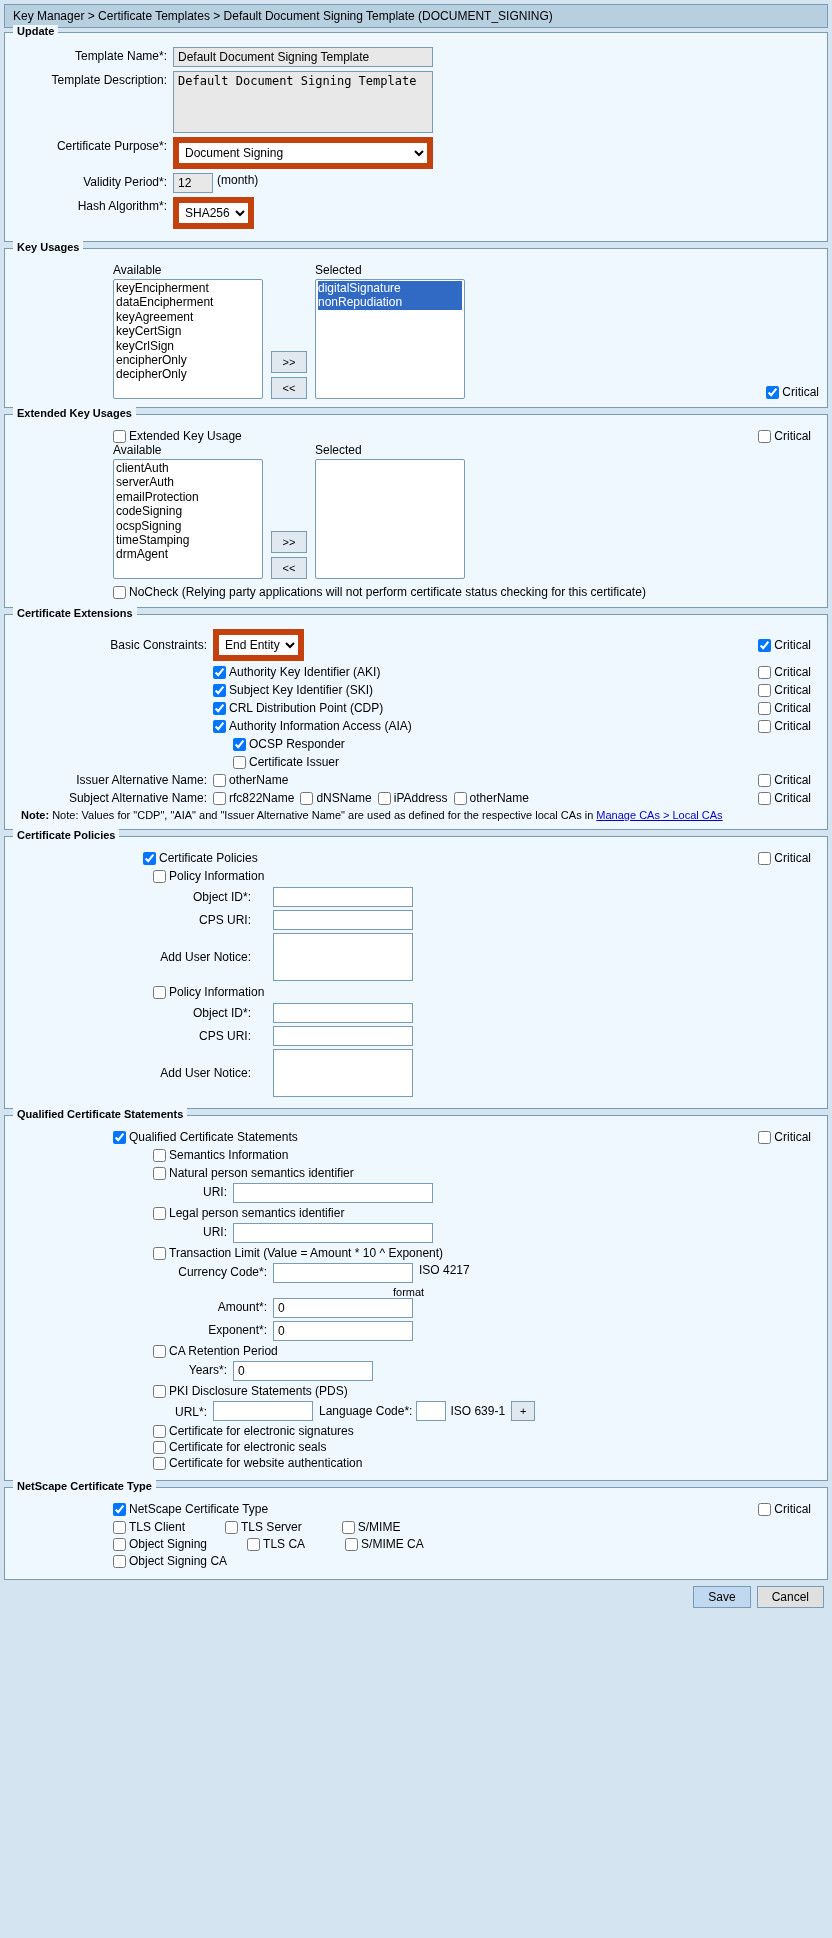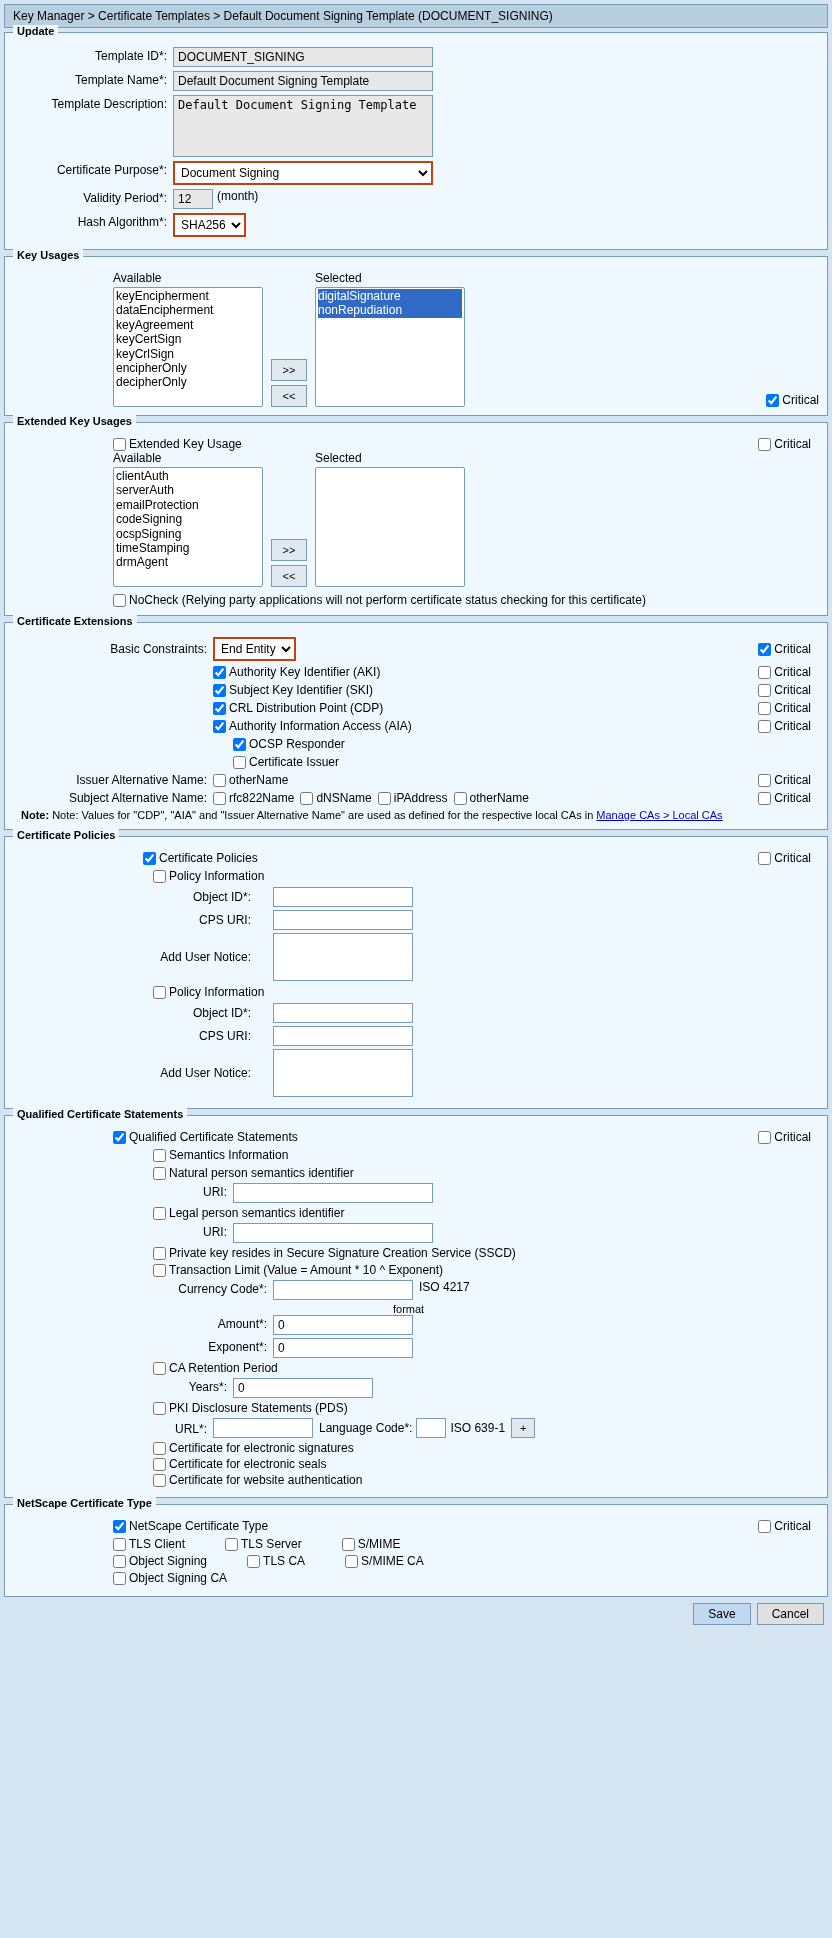--- a/index.html
+++ b/index.html
@@ -59,25 +59,25 @@
       border: 1px solid #7a9bb5;
       background: #e8e8e8;
       padding: 2px 4px;
       font-size: 12px;
       height: 20px;
     }
     input[type="text"].white-bg {
       background: #fff;
     }
     select {
-      border: 2px solid #c2410c;
+      border: 6px solid #c2410c;
       background: #fff;
       padding: 1px 2px;
       font-size: 12px;
-      height: 24px;
+      height: 32px;
     }
     textarea {
       border: 1px solid #7a9bb5;
       background: #fff;
       padding: 2px 4px;
       font-size: 12px;
       resize: none;
     }
     textarea.readonly-ta {
       background: #e8e8e8;
@@ -241,24 +241,20 @@
 
 <div class="page-wrapper">
 
   <div class="breadcrumb-bar">
     <span>Key Manager &gt; Certificate Templates &gt; Default Document Signing Template (DOCUMENT_SIGNING)</span>
   </div>
 
   <div class="section">
     <span class="section-title">Update</span>
     <div class="section-content">
-      <div class="form-row">
-        <div class="form-label">Template ID*:</div>
-        <input type="text" style="width: 260px;" value="DOCUMENT_SIGNING">
-      </div>
       <div class="form-row">
         <div class="form-label">Template Name*:</div>
         <input type="text" style="width: 260px;" value="Default Document Signing Template">
       </div>
       <div class="form-row">
         <div class="form-label">Template Description:</div>
         <textarea class="readonly-ta" rows="4" style="width: 260px;">Default Document Signing Template</textarea>
       </div>
       <div class="form-row">
         <div class="form-label">Certificate Purpose*:</div>
@@ -590,24 +586,20 @@
           <label class="checkbox-label" style="margin-bottom:3px;">
             <input type="checkbox" style="">
             <span>Legal person semantics identifier</span>
           </label>
           <div class="form-row" style="margin-bottom:3px;">
             <div class="form-label" style="min-width:80px; text-align:right;">URI:</div>
             <input type="text" class="white-bg" style="width: 200px;">
           </div>
         </div>
 
-        <label class="checkbox-label" style="margin-bottom:3px; margin-left:20px;">
-          <input type="checkbox" style="">
-          <span>Private key resides in Secure Signature Creation Service (SSCD)</span>
-        </label>
 
         <label class="checkbox-label" style="margin-bottom:3px; margin-left:20px;">
           <input type="checkbox" style="">
           <span>Transaction Limit (Value = Amount * 10 ^ Exponent)</span>
         </label>
         <div class="indented">
           <div class="form-row" style="margin-bottom:3px;">
             <div class="form-label" style="min-width:120px; text-align:right;">Currency Code*:</div>
             <input type="text" class="white-bg" style="width: 140px;">
             <span style="margin-left:6px;">ISO 4217</span>

